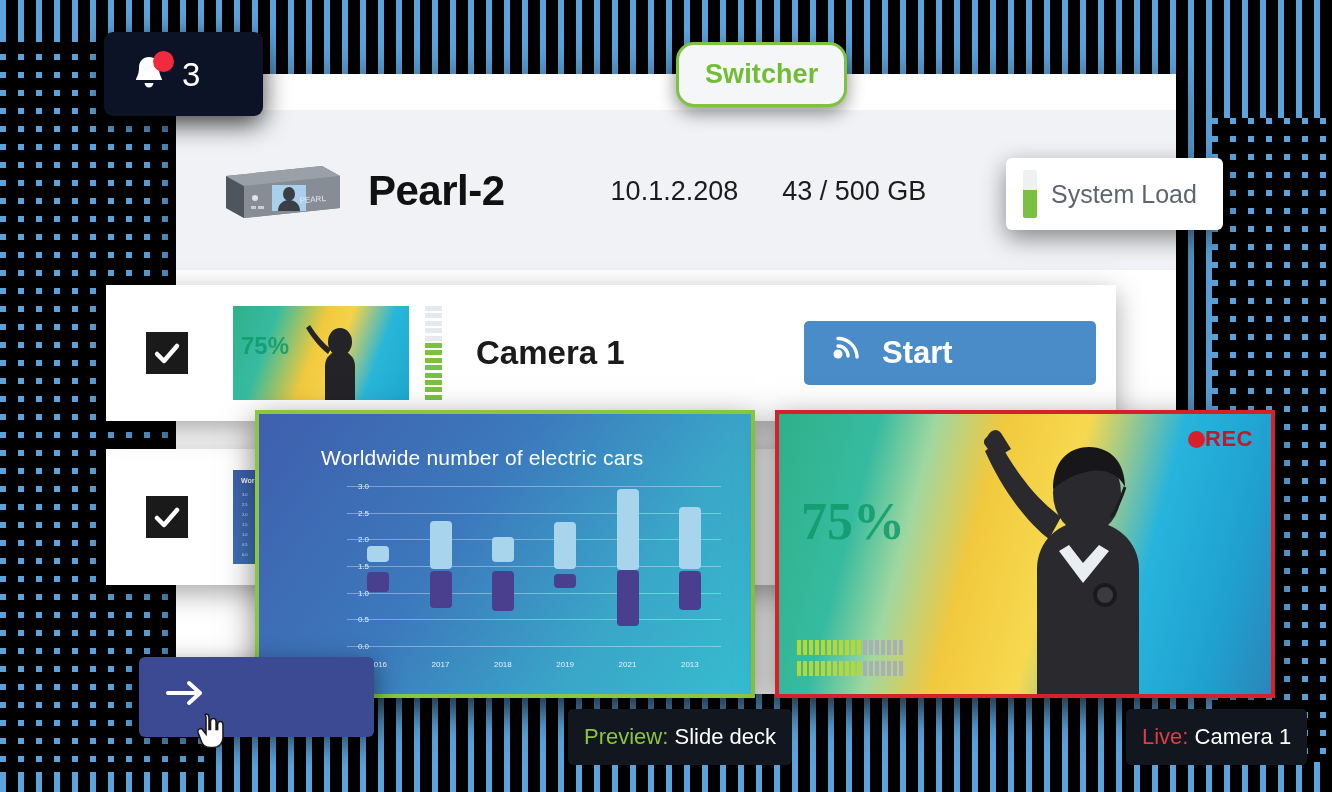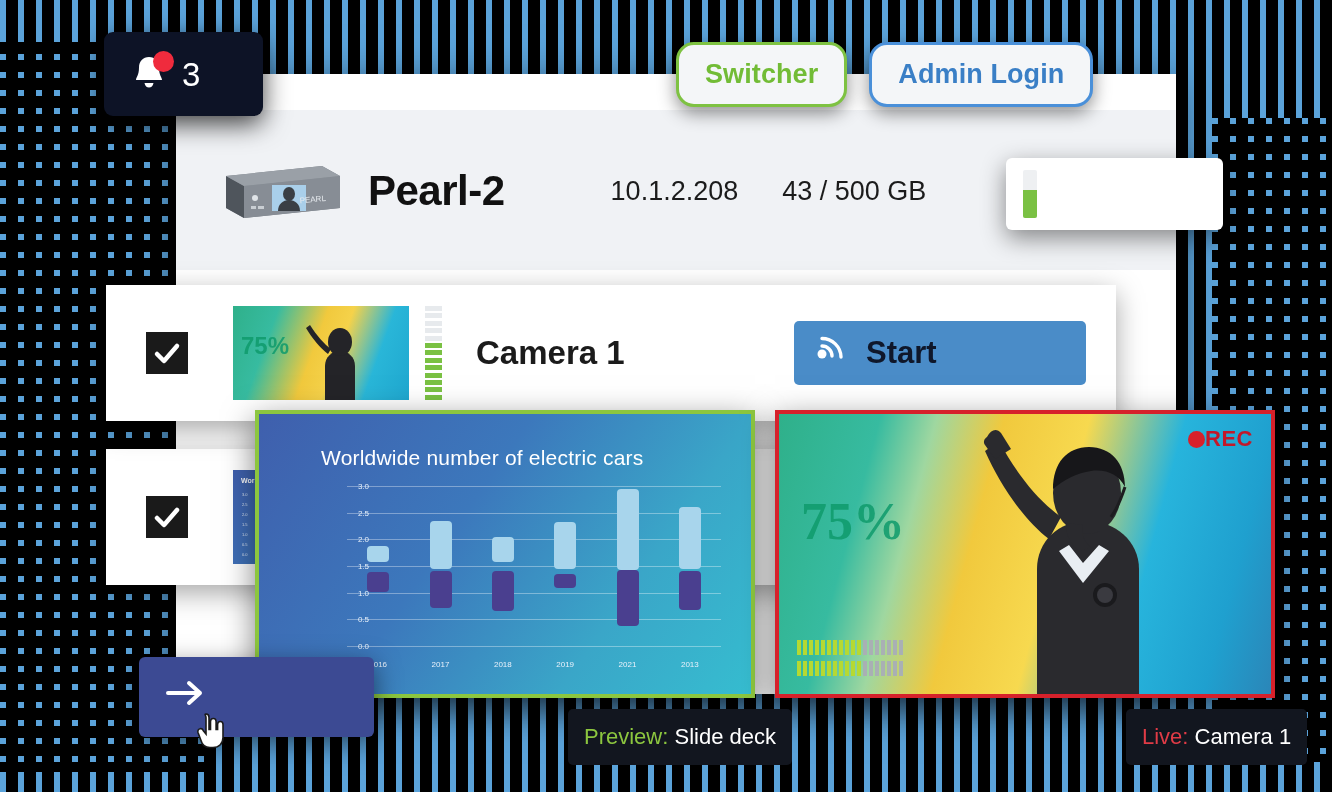--- a/index.html
+++ b/index.html
@@ -212,28 +212,28 @@
   .vseg.on { background: #7ac143; }
   .chan-name {
     margin-left: 34px;
     font-size: 33px;
     font-weight: 600;
     color: #1b1b1b;
     white-space: nowrap;
   }
   .start-btn {
     margin-left: auto;
-    margin-right: 30px;
+    margin-right: 20px;
     background: #4a8cc8;
     border-radius: 5px;
     width: 292px; height: 64px;
     display: flex; align-items: center; gap: 18px;
-    padding-left: 20px;
+    padding-left: 26px;
     box-sizing: border-box;
-    color: #0f172a;
+    color: #ffffff;
     font-size: 31px;
     font-weight: 600;
     cursor: pointer;
     flex: 0 0 auto;
   }
 
   
   .thumb-slide {
     background: linear-gradient(125deg,#3f5fad 0%, #3f79bd 45%, #3f9ec4 100%);
     position: relative;
@@ -412,36 +412,36 @@
   <div class="device-meta">
     <span>10.1.2.208</span>
     <span>43 / 500 GB</span>
   </div>
 </div>
 
 <div class="sysload">
   <div class="load-bar">
     <div class="load-fill"></div>
   </div>
+  <div class="sysload-label">System Load</div>
 </div>
 
 <div class="notif">
   <div class="bell-wrap">
     <div class="bell-dot"></div>
     <svg viewBox="0 0 46 46" width="46" height="46">
       <path d="M23 6c-6 0-10 4.5-10 10.5 0 8-3 10-3 12.5h26c0-2.5-3-4.5-3-12.5C33 10.5 29 6 23 6z" fill="#ffffff"></path>
       <path d="M18.5 32c.6 3 2.3 4.6 4.5 4.6s3.9-1.6 4.5-4.6z" fill="#ffffff"></path>
     </svg>
   </div>
   <div class="notif-count">3</div>
 </div>
 
 <div class="top-btns">
   <div class="top-btn btn-switcher">Switcher</div>
-  <div class="top-btn btn-admin">Admin Login</div>
 </div>
 
 <div class="chan-card two">
   <div class="chan-inner">
     <div class="checkbox">
       <svg viewBox="0 0 28 28">
           <path d="M4 15l7 7L24 7" stroke="#fff" stroke-width="4.5" fill="none" stroke-linecap="round" stroke-linejoin="round"></path>
         </svg>
     </div>
     <div class="thumb thumb-slide">

